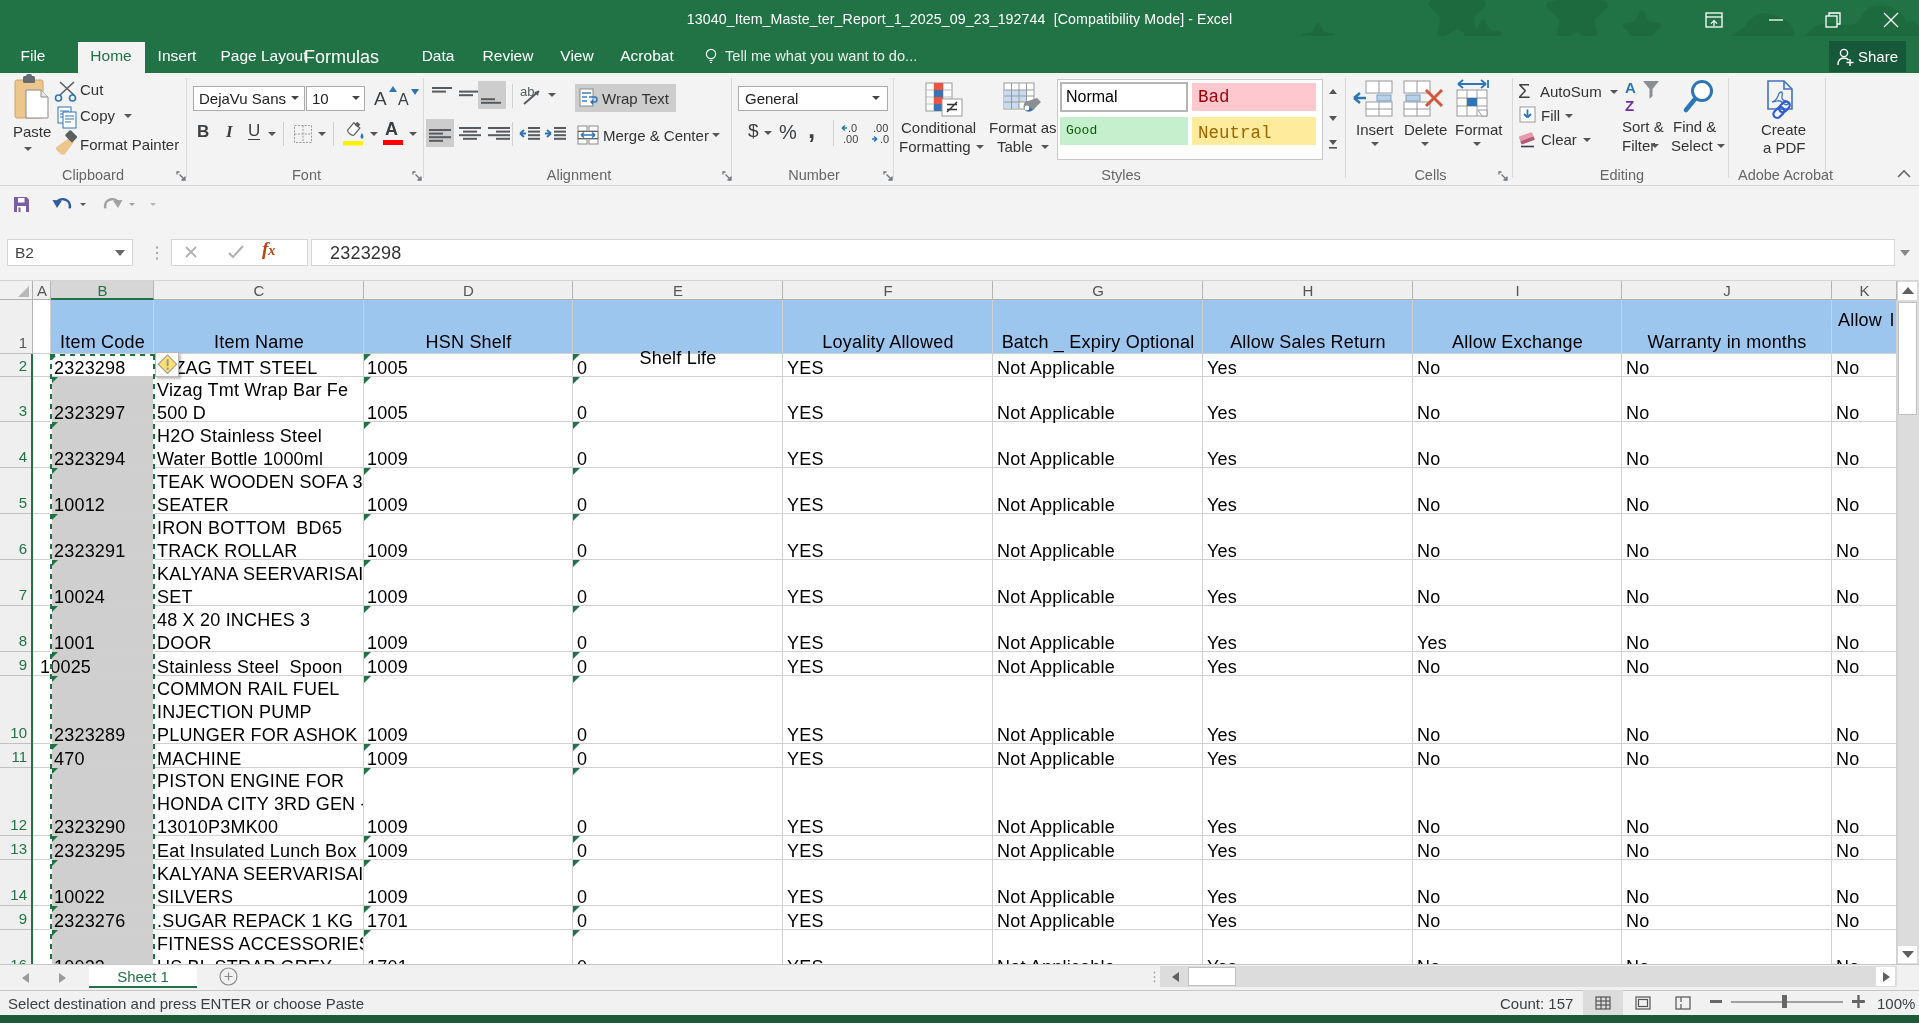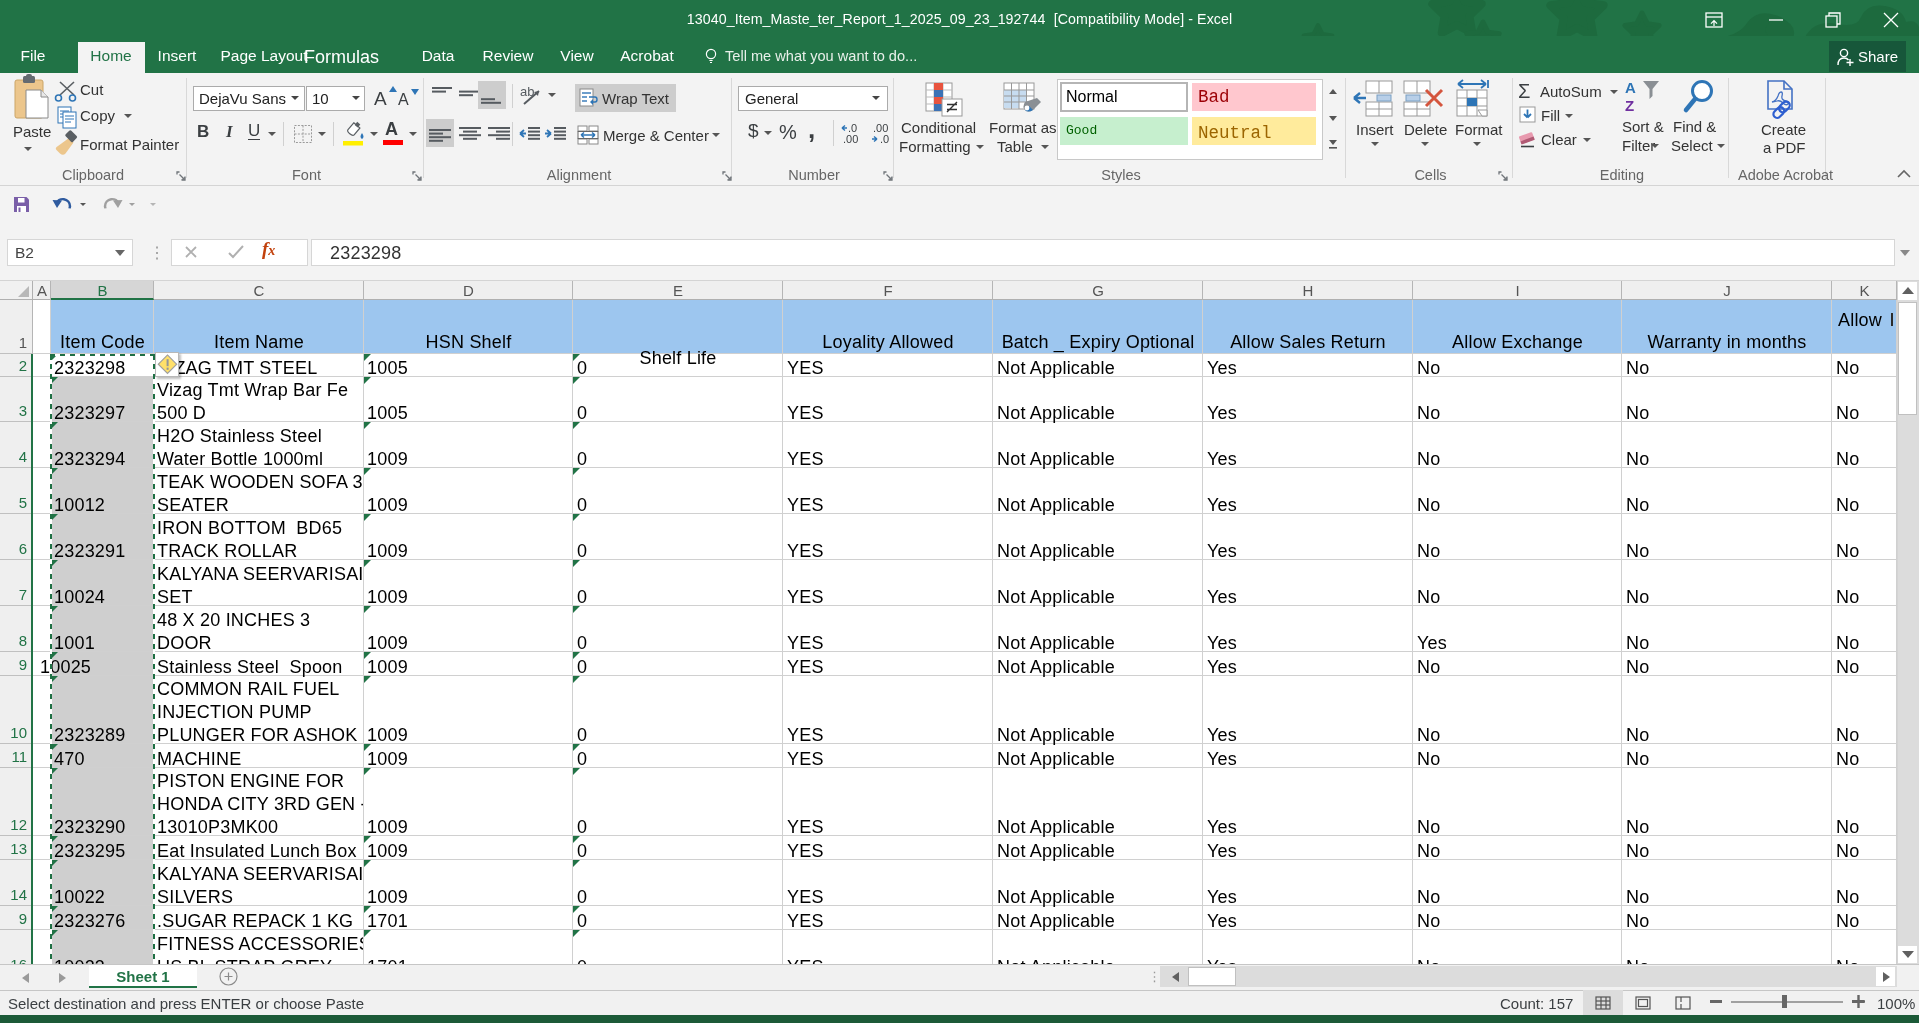--- a/index.html
+++ b/index.html
@@ -828,21 +828,21 @@
     <path d="M0,0 L6,7 L12,0" fill="#606060"></path>
   </svg>
 <div class="abs" style="left:0;top:964px;width:1919px;height:26px;background:#f1f1f1;border-top:1px solid #c6c6c6"></div>
 <svg class="abs" style="left:22px;top:973px" width="60" height="10" viewBox="0 0 60 10">
     <g fill="#9a9a9a">
       <path d="M7,0 L0,5 L7,10 z"></path>
       <path d="M37,0 L44,5 L37,10 z"></path>
     </g>
   </svg>
 <div class="abs" style="left:89px;top:965px;width:108px;height:23px;background:#fff;border-bottom:2px solid #217346"></div>
-<div class="abs" style="left:89px;top:968px;width:108px;text-align:center;font-size:15px;font-weight:bold;color:#217346">Sheet 1</div>
+<div class="abs" style="left:89px;top:968px;width:108px;text-align:center;font-size:15px;font-weight:normal;color:#217346">Sheet 1</div>
 <svg class="abs" style="left:219px;top:967px" width="19" height="19" viewBox="0 0 19 19">
     <circle cx="9.5" cy="9.5" r="8.5" fill="none" stroke="#8a8a8a" stroke-width="1.2"></circle>
     <path d="M9.5,5.5 v8 M5.5,9.5 h8" stroke="#8a8a8a" stroke-width="1.2"></path>
   </svg>
 <div class="abs" style="left:1148px;top:969px;color:#999;font-size:13px;letter-spacing:0">⋮</div>
 <div class="abs" style="left:1160px;top:966px;width:737px;height:21px;background:#dcdcdc"></div>
 <svg class="abs" style="left:1172px;top:972px" width="8" height="10">
     <path d="M7,0 L0,5 L7,10 z" fill="#606060"></path>
   </svg>
 <div class="abs" style="left:1188px;top:967px;width:48px;height:19px;background:#fff;border:1px solid #c0c0c0"></div>

